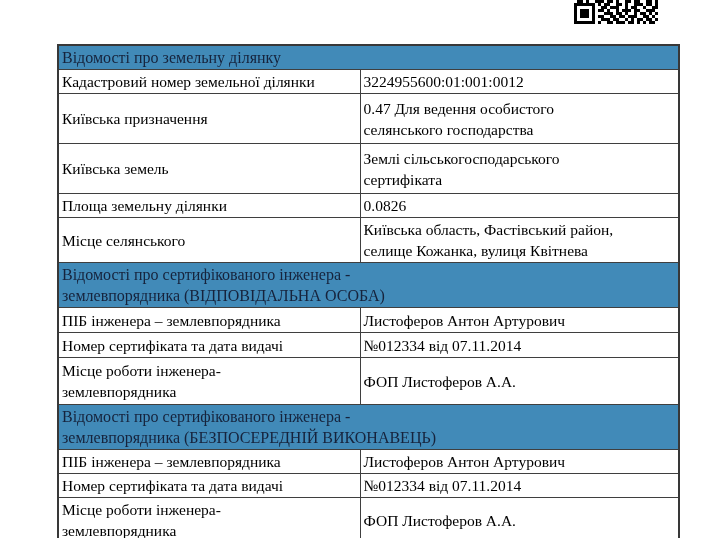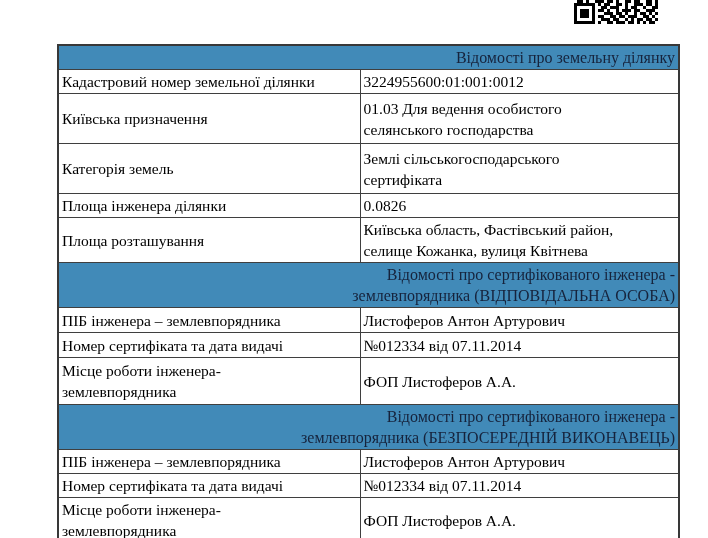--- a/index.html
+++ b/index.html
@@ -21,21 +21,21 @@
     border:1px solid #3f3f3f;
     vertical-align:middle;
     padding:1px 3px 1px 3px;
     overflow:hidden;
     white-space:pre-line;
   }
   table.doc{border:2px solid #383838;}
   td.sec{
     background:#418ab8;
     color:#16233c;
-    text-align:right;
+    text-align:left;
     font-size:16px;
   }
   td.lbl{padding-left:2px;}
   td.val{padding-left:5px;}
   .h22{height:22px}.h24{height:16px}.h50{height:50px}.h23{height:23px}
   .h45{height:45px}.h43{height:43px}.h25{height:25px}.h47{height:47px}
   .h40{height:40px}
 </style>
 </head>
 <body>
@@ -183,34 +183,34 @@
 
     <tr class="h22">
       <td class="sec" colspan="2">Відомості про земельну ділянку</td>
     </tr>
     <tr class="h24">
       <td class="lbl">Кадастровий номер земельної ділянки</td>
       <td class="val">3224955600:01:001:0012</td>
     </tr>
     <tr class="h50">
       <td class="lbl">Київська призначення</td>
-      <td class="val">01.03 Для ведення особистого
+      <td class="val">0.47 Для ведення особистого
 селянського господарства</td>
     </tr>
     <tr class="h50">
-      <td class="lbl">Категорія земель</td>
+      <td class="lbl">Київська земель</td>
       <td class="val">Землі сільськогосподарського
 сертифіката</td>
     </tr>
     <tr class="h23">
-      <td class="lbl">Площа інженера ділянки</td>
+      <td class="lbl">Площа земельну ділянки</td>
       <td class="val">0.0826</td>
     </tr>
     <tr class="h45">
-      <td class="lbl">Площа розташування</td>
+      <td class="lbl">Місце селянського</td>
       <td class="val">Київська область, Фастівський район,
 селище Кожанка, вулиця Квітнева</td>
     </tr>
 
     <tr class="h43">
       <td class="sec" colspan="2">Відомості про сертифікованого інженера -
 землевпорядника (ВІДПОВІДАЛЬНА ОСОБА)</td>
     </tr>
     <tr class="h25">
       <td class="lbl">ПІБ інженера – землевпорядника</td>

